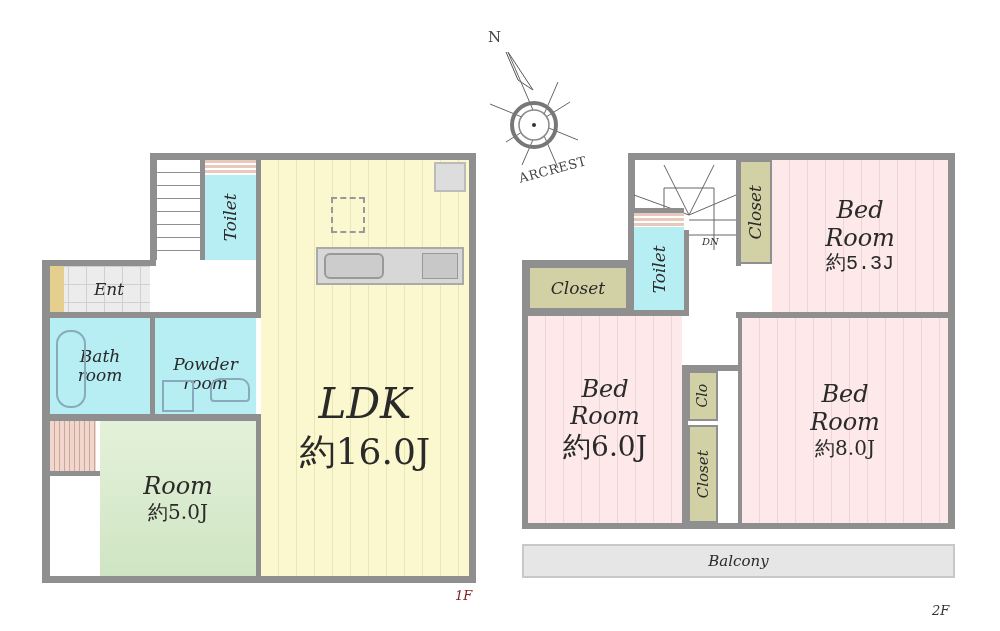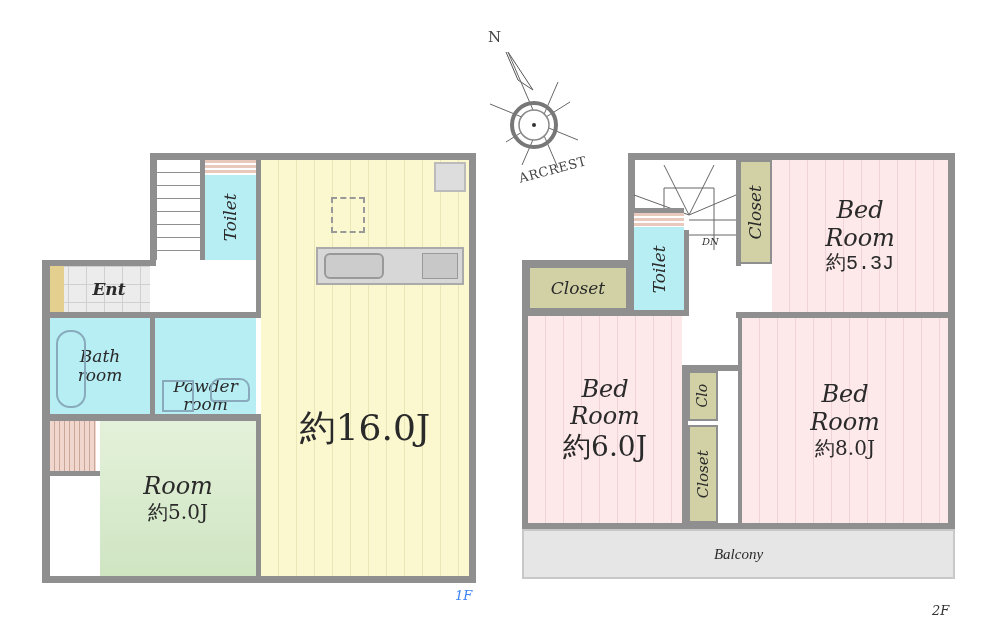--- a/index.html
+++ b/index.html
@@ -54,61 +54,62 @@
 
   <div class="abs stair" style="left:156px;top:160px;width:44px;height:100px;"></div>
   <div class="abs wall" style="left:200px;top:160px;width:5px;height:100px;"></div>
 
   <div class="room cyan" style="left:205px;top:175px;width:51px;height:85px;">
     <span class="lbl rot">Toilet</span>
   </div>
   <div class="abs" style="left:205px;top:160px;width:51px;height:15px;background:repeating-linear-gradient(180deg,#e8c9bb 0,#e8c9bb 3px,#fff 3px,#fff 5px);"></div>
   <div class="abs wall" style="left:256px;top:153px;width:5px;height:160px;"></div>
 
-  <div class="room tile" style="left:50px;top:266px;width:100px;height:46px;padding-left:18px;font-weight:bold;">
+  <div class="room tile" style="left:50px;top:266px;width:100px;height:46px;padding-left:18px;">
     <span class="lbl">Ent</span>
   </div>
   <div class="abs" style="left:50px;top:266px;width:14px;height:46px;background:#e5cf8e;"></div>
 
   <div class="abs wall" style="left:42px;top:312px;width:219px;height:6px;"></div>
 
   <div class="room cyan" style="left:50px;top:318px;width:100px;height:96px;">
     <span class="lbl">Bath</span>
     <span class="lbl">room</span>
   </div>
   <div class="abs" style="left:56px;top:330px;width:30px;height:78px;border:2px solid #8ab;border-radius:14px;"></div>
   <div class="abs wall" style="left:150px;top:318px;width:5px;height:100px;"></div>
 
-  <div class="room cyan" style="left:155px;top:318px;width:101px;height:96px;justify-content:flex-end;padding-top:16px;">
+  <div class="room cyan" style="left:155px;top:318px;width:101px;height:96px;justify-content:center;padding-top:16px;">
     <span class="lbl">Powder</span>
     <span class="lbl">room</span>
   </div>
   <div class="abs" style="left:162px;top:380px;width:32px;height:32px;border:2px solid #8ab;"></div>
   <div class="abs" style="left:210px;top:378px;width:40px;height:24px;border:2px solid #8ab;border-radius:10px 10px 4px 4px;"></div>
   <div class="abs wall" style="left:42px;top:414px;width:219px;height:7px;"></div>
 
   <div class="abs" style="left:50px;top:421px;width:46px;height:50px;background:repeating-linear-gradient(90deg,#f0d6cc 0,#f0d6cc 4px,#c9a89a 4px,#c9a89a 5px);"></div>
   <div class="abs wall" style="left:42px;top:471px;width:58px;height:5px;"></div>
   <div class="room green" style="left:100px;top:421px;width:156px;height:155px;">
     <span class="lblm">Room</span>
     <span class="lblm area" style="font-size:20px;">約5.0J</span>
   </div>
   <div class="abs wall" style="left:256px;top:414px;width:5px;height:168px;"></div>
 
   <div class="room yellow" style="left:261px;top:160px;width:208px;height:416px;padding-top:120px;">
+    <span class="big">LDK</span>
     <span class="big area" style="font-size:36px;">約16.0J</span>
   </div>
   <div class="abs" style="left:434px;top:162px;width:32px;height:30px;background:#ddd;border:2px solid #bbb;"></div>
   <div class="abs" style="left:331px;top:197px;width:34px;height:36px;border:2px dashed #999;"></div>
   <div class="abs" style="left:316px;top:247px;width:148px;height:38px;background:#d7d7d7;border:2px solid #aaa;">
     <div class="abs" style="left:6px;top:4px;width:60px;height:26px;border:2px solid #999;border-radius:6px;background:#ccc;"></div>
     <div class="abs" style="left:104px;top:4px;width:36px;height:26px;border:1px solid #999;background:#c8c8c8;"></div>
   </div>
 
-  <span class="abs" style="left:455px;top:588px;font-size:13px;color:#3b82f6;font-style:italic;">1F</span>
+  <span class="abs" style="left:455px;top:588px;font-size:13px;color:#7f1d1d;font-style:italic;">1F</span>
 </div>
 
 <div class="abs" style="left:500px;top:0;width:500px;height:631px;">
 
   <div class="abs wall" style="left:128px;top:153px;width:6px;height:113px;"></div>
   <div class="abs wall" style="left:128px;top:153px;width:326px;height:7px;"></div>
   <div class="abs wall" style="left:448px;top:153px;width:7px;height:376px;"></div>
   <div class="abs wall" style="left:22px;top:260px;width:112px;height:6px;"></div>
   <div class="abs wall" style="left:22px;top:260px;width:6px;height:269px;"></div>
   <div class="abs wall" style="left:22px;top:523px;width:433px;height:6px;"></div>
@@ -167,18 +168,18 @@
     <span class="lbl rot" style="font-size:15px;">Closet</span>
   </div>
   <div class="abs wall" style="left:238px;top:318px;width:4px;height:205px;"></div>
 
   <div class="room pink" style="left:242px;top:318px;width:206px;height:205px;">
     <span class="lblm">Bed</span>
     <span class="lblm">Room</span>
     <span class="lblm area" style="font-size:20px;">約8.0J</span>
   </div>
 
-  <div class="room gray" style="left:22px;top:529px;width:433px;height:50px;border:2px solid #c8c8c8;font-family:Liberation Serif, serif;">
+  <div class="room gray" style="left:22px;top:544px;width:433px;height:34px;border:2px solid #c8c8c8;">
     <span class="lbl" style="font-size:15px;">Balcony</span>
   </div>
 
   <span class="abs" style="left:432px;top:603px;font-size:13px;color:#333;font-style:italic;">2F</span>
 </div>
 
 </body></html>

